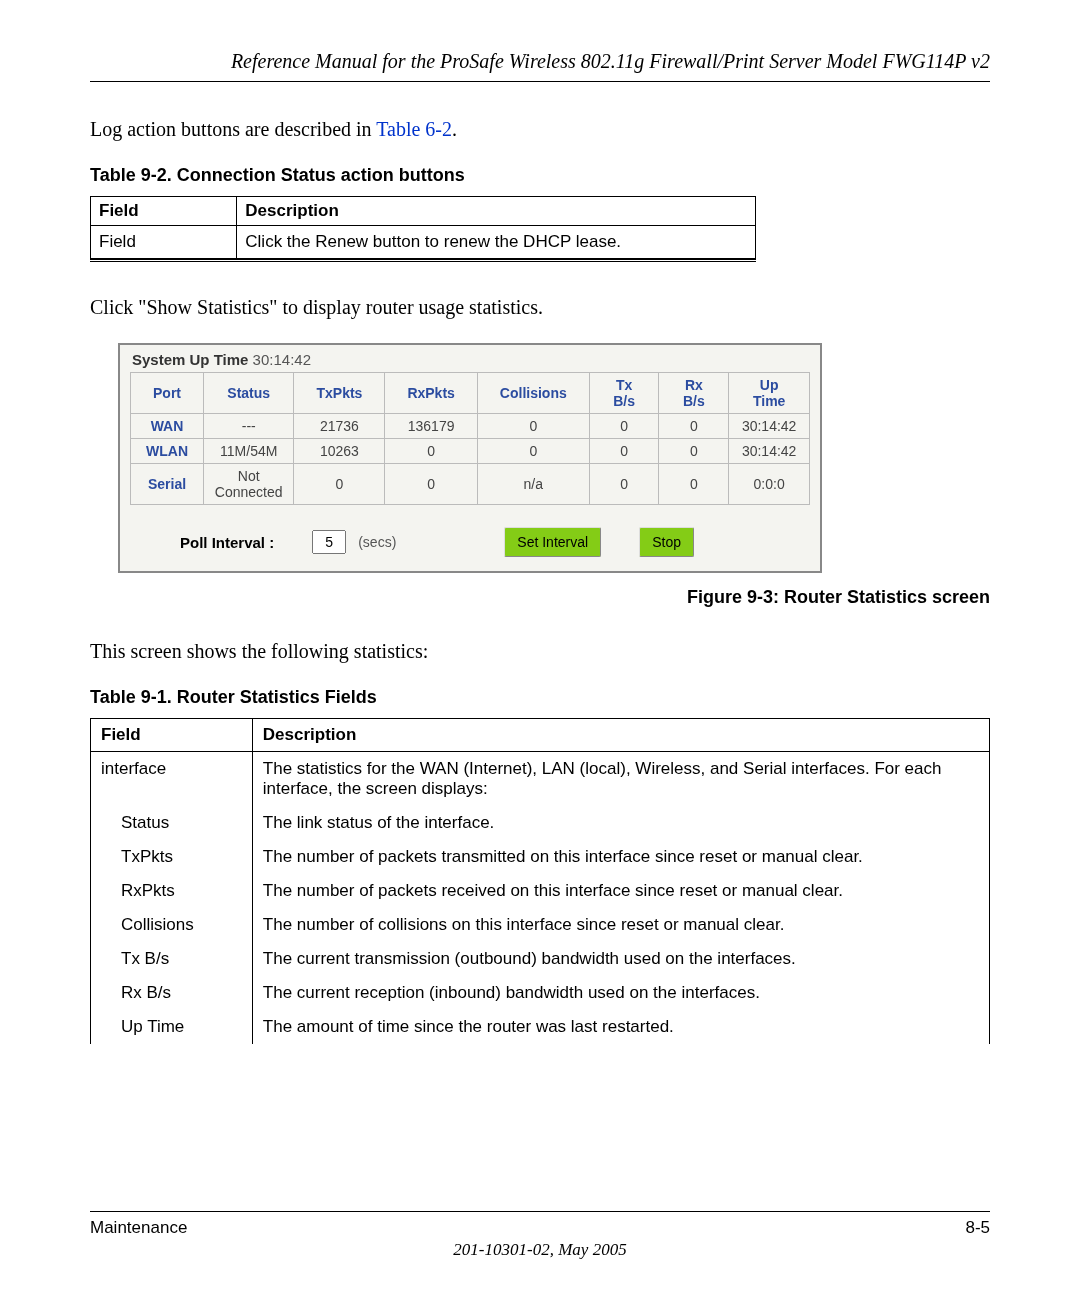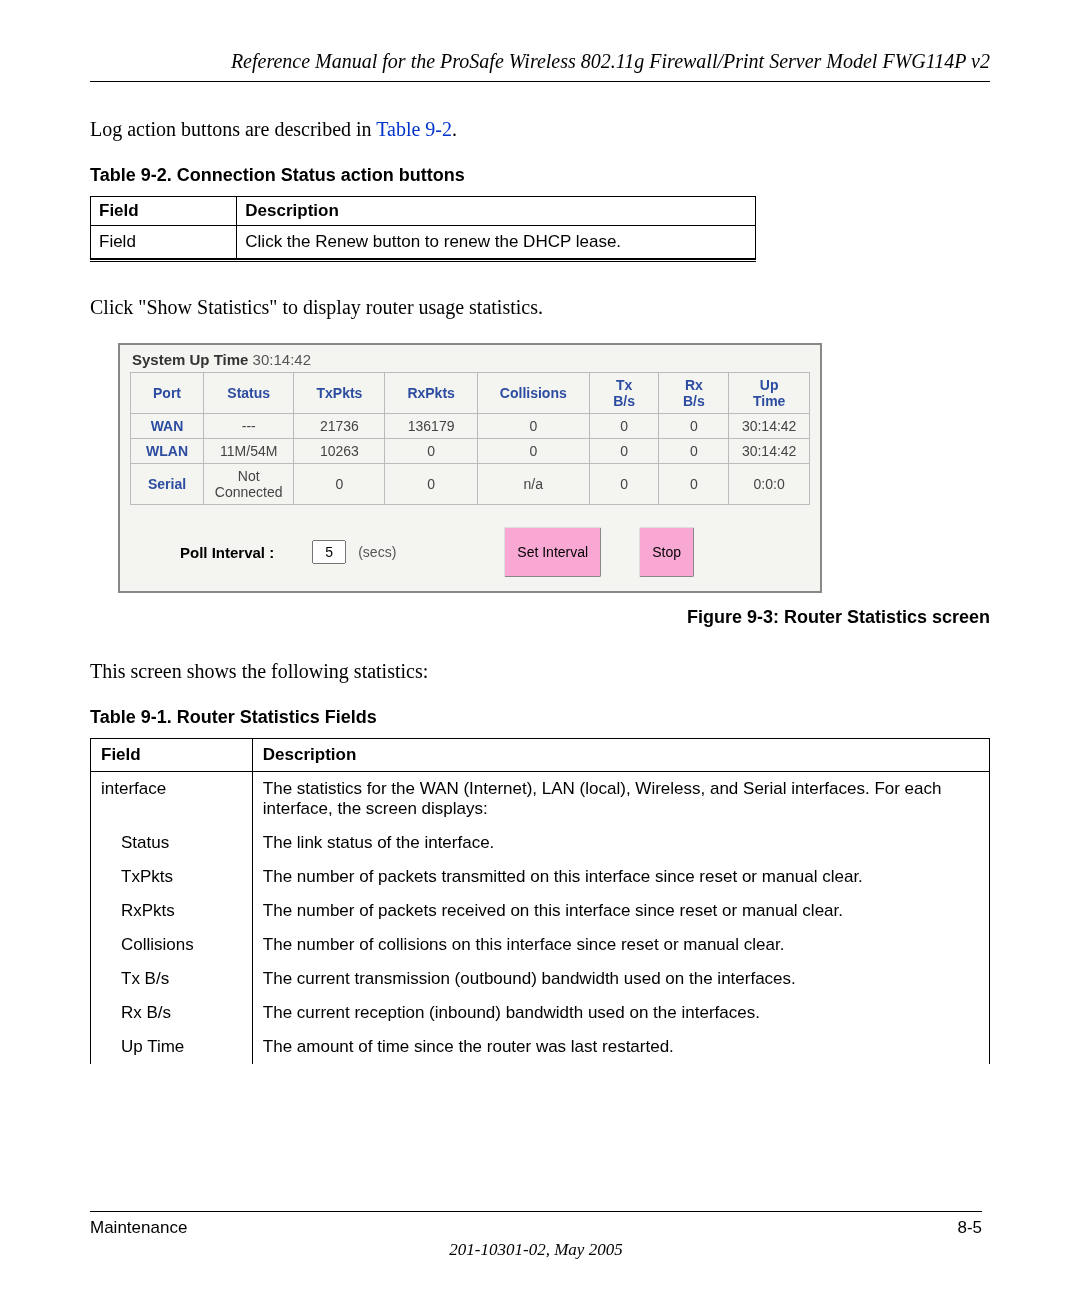--- a/index.html
+++ b/index.html
@@ -127,22 +127,22 @@
     margin-left: 30px;
   }
   .secs {
     margin-left: 4px;
     color: #555;
     font-size: 14px;
   }
   .btn {
     font-family: Arial;
     font-size: 14px;
-    padding: 16px 12px;
-    background: #f9a8d4;
+    padding: 6px 12px;
+    background: #84cc16;
     border: 1px solid #888;
     border-top-color: #ddd;
     border-left-color: #ddd;
     border-radius: 2px;
     cursor: pointer;
   }
   .btn-set {
     margin-left: 100px;
   }
   .btn-stop {
@@ -173,21 +173,21 @@
   .table-91 .sub td:first-child {
     padding-left: 30px;
   }
   .table-91 tbody tr td {
     border-top: none;
   }
   .footer {
     position: absolute;
     bottom: 36px;
     left: 90px;
-    right: 98px;
+    right: 90px;
   }
   .footer-hr {
     border: none;
     border-top: 1px solid #000;
     margin-bottom: 6px;
   }
   .footer-row {
     display: flex;
     justify-content: space-between;
     font-family: Arial, Helvetica, sans-serif;
@@ -202,21 +202,21 @@
 </style>
 </head>
 <body>
 
 <div class="page">
 
   <div class="header-title">Reference Manual for the ProSafe Wireless 802.11g  Firewall/Print Server Model FWG114P v2</div>
   <hr class="hr">
 
   <p class="body-text">
-    <span>Log action buttons are described in </span><span class="link">Table 9-2</span><span>.</span>
+    <span>Log action buttons are described in </span><span class="link">Table 6-2</span><span>.</span>
   </p>
 
   <div class="table-caption">Table 9-2.        Connection Status action buttons</div>
   <table class="table-92">
     <thead>
       <tr>
         <th style="width:22%">Field</th>
         <th>Description</th>
       </tr>
     </thead>

